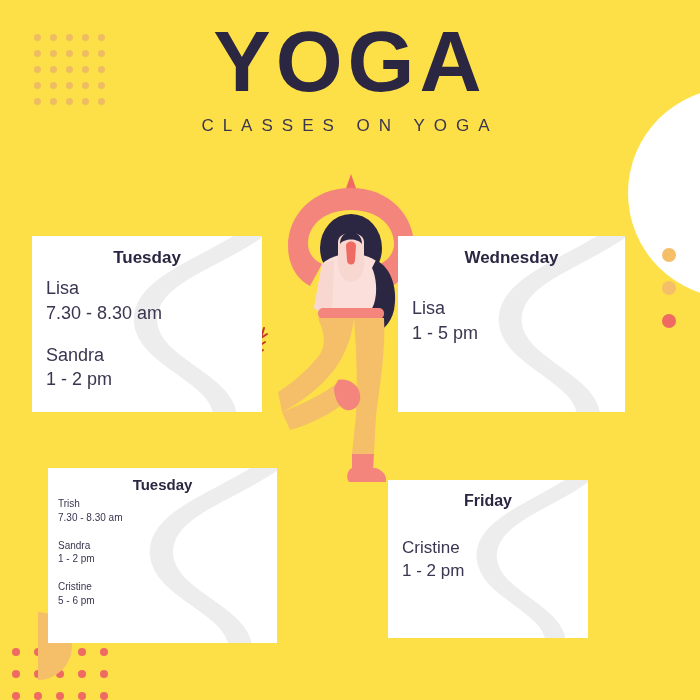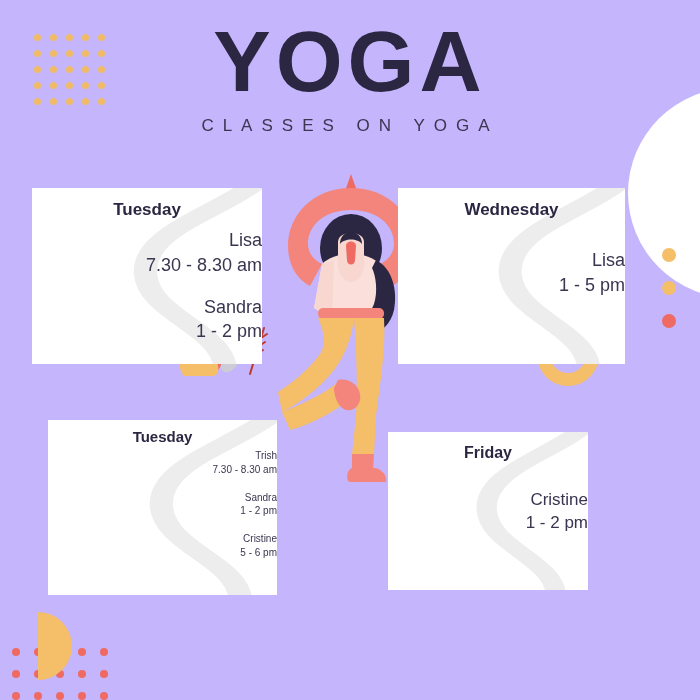--- a/index.html
+++ b/index.html
@@ -10,21 +10,21 @@
     width: 700px;
     height: 700px;
     background: #fbefec;
     font-family: "Liberation Sans", sans-serif;
     overflow: hidden;
   }
   #poster {
     position: relative;
     width: 700px;
     height: 700px;
-    background: #c4b5fd;
+    background: #fde047;
     overflow: hidden;
   }
 
   
   .deco { position: absolute; }
 
   #white-circle-tr {
     top: 88px;
     left: 628px;
     width: 210px;
@@ -130,20 +130,21 @@
     width: 150px;
     height: 320px;
   }
 
   
   .card {
     position: absolute;
     background: #ffffff;
     overflow: hidden;
     box-sizing: border-box;
+    margin-top: 48px;
   }
   .card .swoosh {
     position: absolute;
     right: -18%;
     top: -6%;
     width: 78%;
     height: 115%;
     pointer-events: none;
   }
   .card-head {
@@ -157,21 +158,20 @@
     position: relative;
     z-index: 2;
   }
   .slot { margin-bottom: 14px; }
   .slot:last-child { margin-bottom: 0; }
   .slot .who,
   .slot .when {
     color: #3a3550;
     line-height: 1.38;
     white-space: nowrap;
-    text-align: right;
   }
 
   
   #card-tuesday { left: 32px; top: 188px; width: 230px; height: 176px; }
   #card-tuesday .card-head { font-size: 17px; margin: 12px 0 8px 0; }
   #card-tuesday .slots { padding: 0 0 0 14px; }
   #card-tuesday .slot { margin-bottom: 17px; }
   #card-tuesday .who, #card-tuesday .when { font-size: 18px; }
 
   

